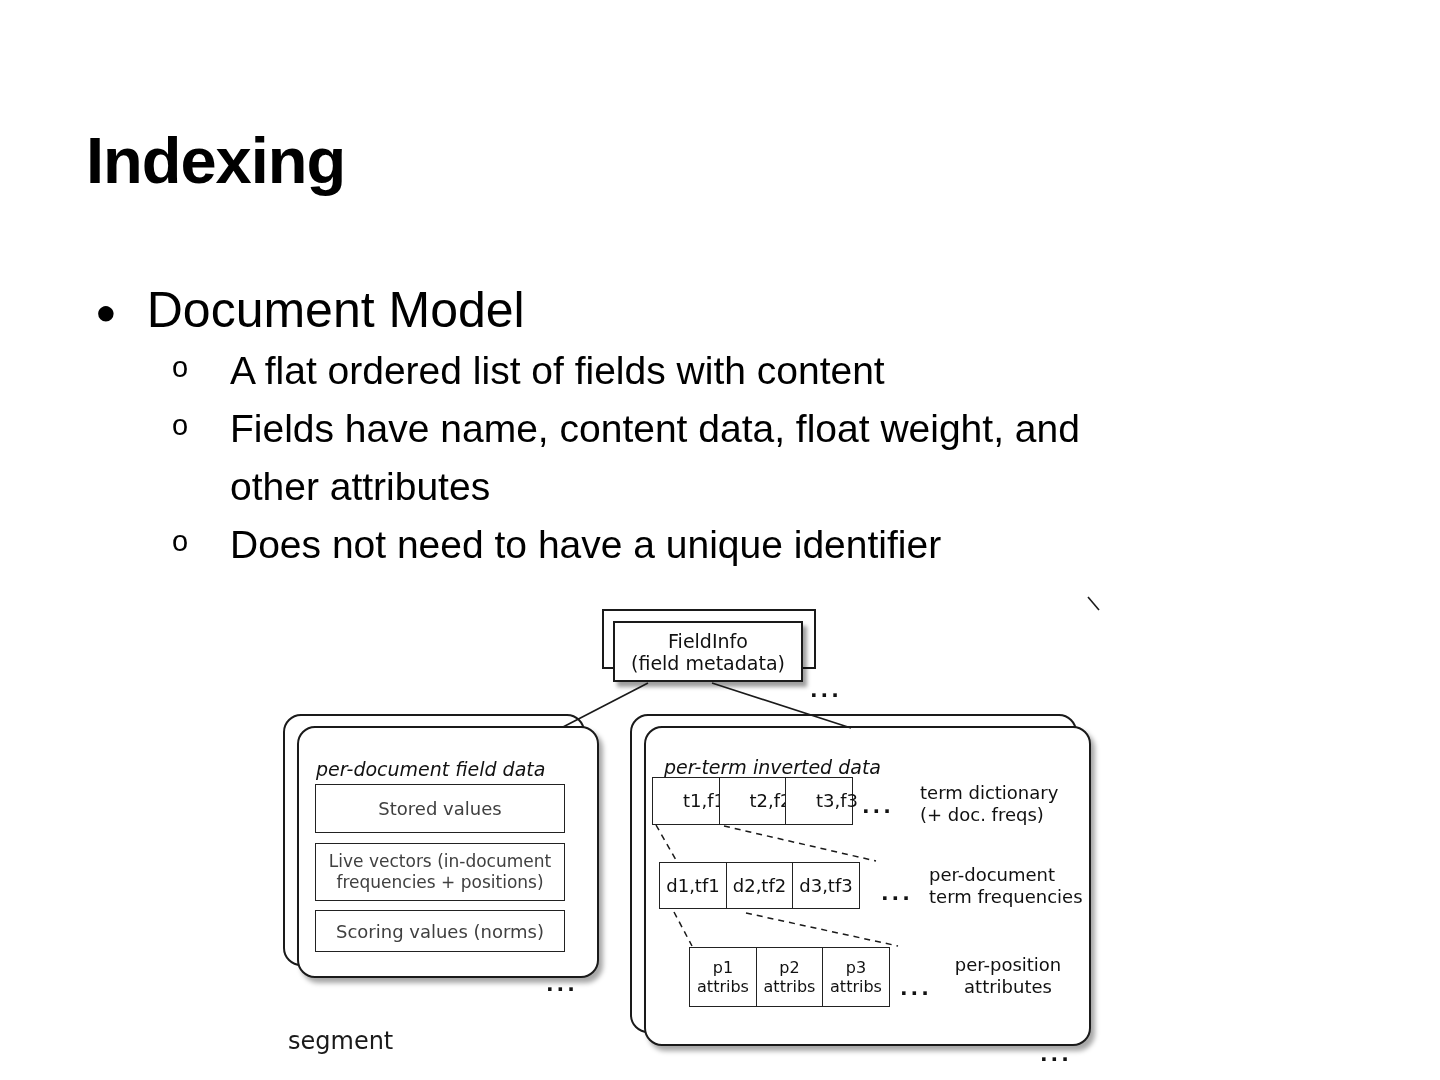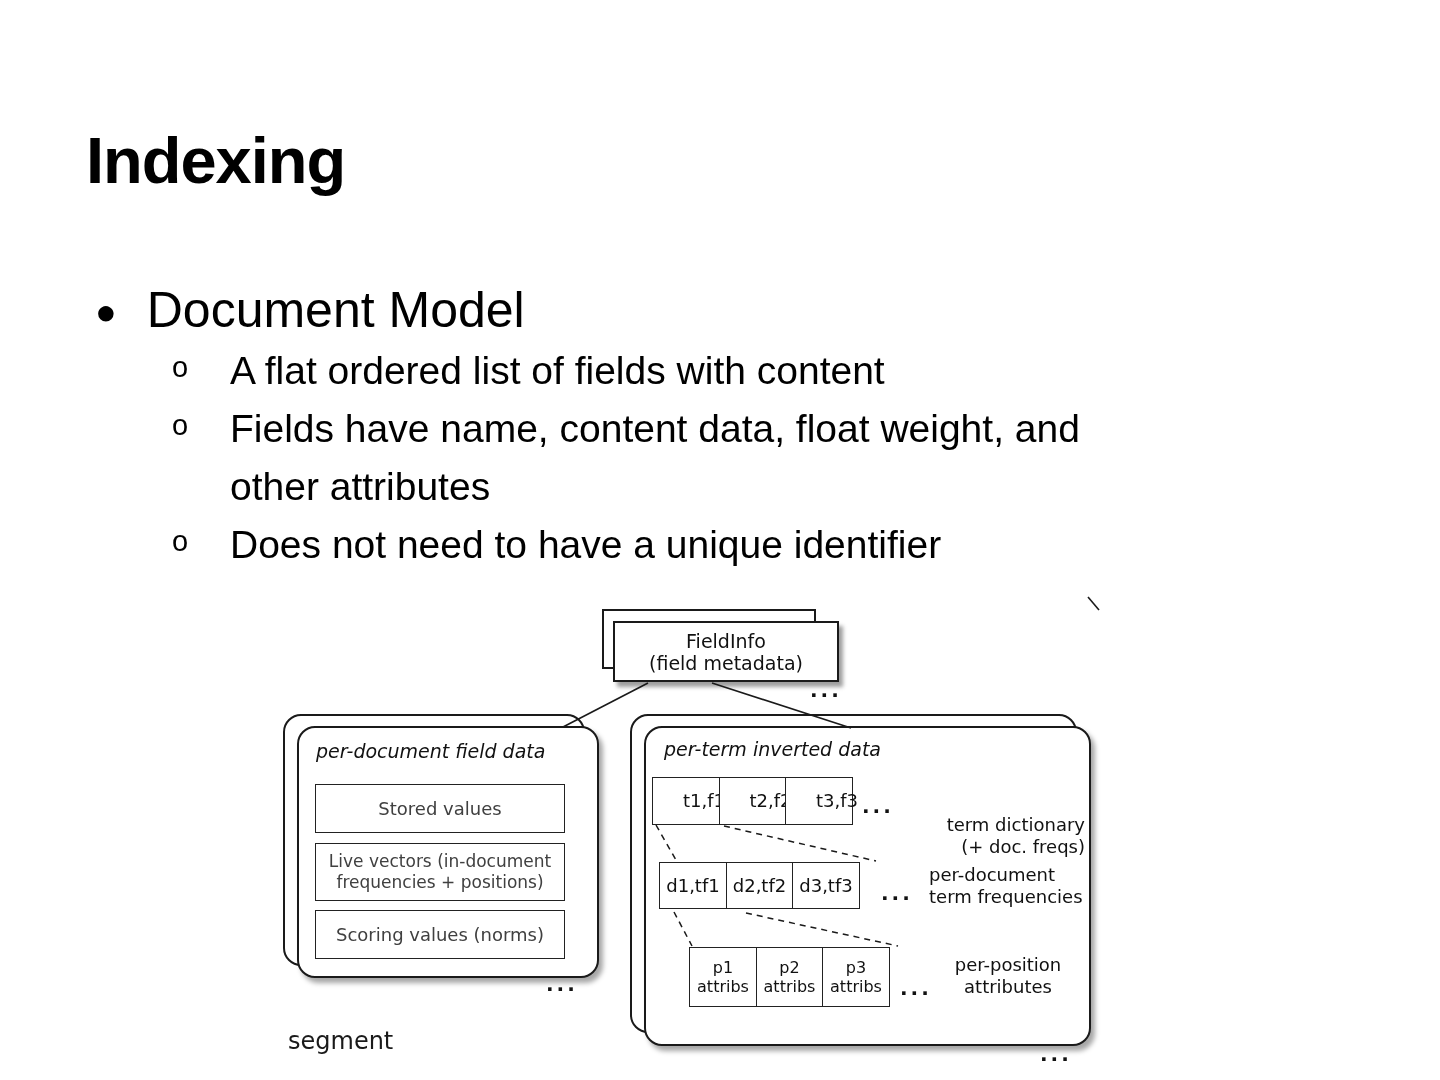--- a/index.html
+++ b/index.html
@@ -29,70 +29,70 @@
   .dbox {
     position:absolute; background:#fff; border:2px solid #1a1a1a;
     display:flex; align-items:center; justify-content:center; text-align:center;
     font-family:"DejaVu Sans", sans-serif; font-size:19px; line-height:22px;
     white-space:pre-line; color:#111; box-sizing:border-box;
   }
   .shadow { box-shadow:4px 5px 4px rgba(0,0,0,0.38); }
 
   #segment-info { left:295px; top:602px; width:213px; height:87px; }
   #fieldinfo-back { left:602px; top:609px; width:214px; height:60px; }
-  #fieldinfo-front { left:613px; top:621px; width:226px; height:61px; }
+  #fieldinfo-front { left:613px; top:621px; width:190px; height:61px; }
   #livedocs { left:873px; top:610px; width:204px; height:70px; }
 
   .container-back {
     position:absolute; background:#fff; border:2px solid #1a1a1a; border-radius:18px;
     box-sizing:border-box;
   }
   .container-front {
     position:absolute; background:#fff; border:2px solid #1a1a1a; border-radius:18px;
     box-shadow:4px 5px 5px rgba(0,0,0,0.35); box-sizing:border-box;
   }
   #left-back  { left:283px; top:714px; width:302px; height:252px; }
   #left-front { left:297px; top:726px; width:302px; height:252px; }
   #right-back  { left:630px; top:714px; width:447px; height:319px; }
   #right-front { left:644px; top:726px; width:447px; height:320px; }
 
   .container-title {
     position:absolute; font-family:"DejaVu Sans", sans-serif; font-style:italic;
-    font-size:19px; color:#111; white-space:nowrap;
+    font-size:19px; color:#111; white-space:nowrap;margin-top:18px;
   }
   #left-title  { left:316px; top:740px; }
   #right-title { left:664px; top:738px; }
 
   .inner-box {
     position:absolute; background:#fff; border:1.5px solid #222;
     display:flex; align-items:center; justify-content:center; text-align:center;
     font-family:"DejaVu Sans", sans-serif; font-size:18px; line-height:21px;
     white-space:pre-line; color:#404040; box-sizing:border-box;
   }
   #box-stored   { left:315px; top:784px; width:250px; height:49px; }
   #box-termvec  { left:315px; top:843px; width:250px; height:58px; font-size:17px; }
-  #box-scoring  { left:315px; top:910px; width:250px; height:49px; }
+  #box-scoring  { left:315px; top:910px; width:250px; height:42px; }
 
   .cellrow { position:absolute; display:flex; }
   .cell {
     width:68px; border:1.5px solid #222; background:#fff; margin-left:-1.5px;
     display:flex; align-items:center; justify-content:center; text-align:center;
     font-family:"DejaVu Sans", sans-serif; font-size:18px; line-height:20px;
     white-space:pre-line; color:#111; box-sizing:border-box;
   }
   .cell:first-child { margin-left:0; }
   #row-terms { left:652px; top:777px; }   #row-terms .cell { height:48px;padding-left:36px; }
   #row-docs  { left:659px; top:862px; }   #row-docs .cell  { height:47px; }
   #row-pos   { left:689px; top:947px; }   #row-pos .cell   { height:60px; font-size:16px; line-height:19px; }
 
   .rowlabel {
     position:absolute; font-family:"DejaVu Sans", sans-serif; font-size:18px;
     line-height:22px; white-space:pre-line; color:#111;
   }
-  #label-terms { left:920px; top:814px; width:165px; text-align:right; }
+  #label-terms { left:920px; top:782px; width:165px; text-align:left; }
   #label-docs  { left:929px; top:864px; text-align:left; }
   #label-pos   { left:928px; top:954px; width:160px; text-align:center; }
 
   .dots {
     position:absolute; font-family:"DejaVu Sans", sans-serif; font-size:20px;
     font-weight:bold; letter-spacing:3px; color:#111; line-height:20px;
   }
   #dots-fieldinfo { left:810px; top:680px; }
   #dots-left      { left:546px; top:974px; }
   #dots-terms     { left:862px; top:796px; }

